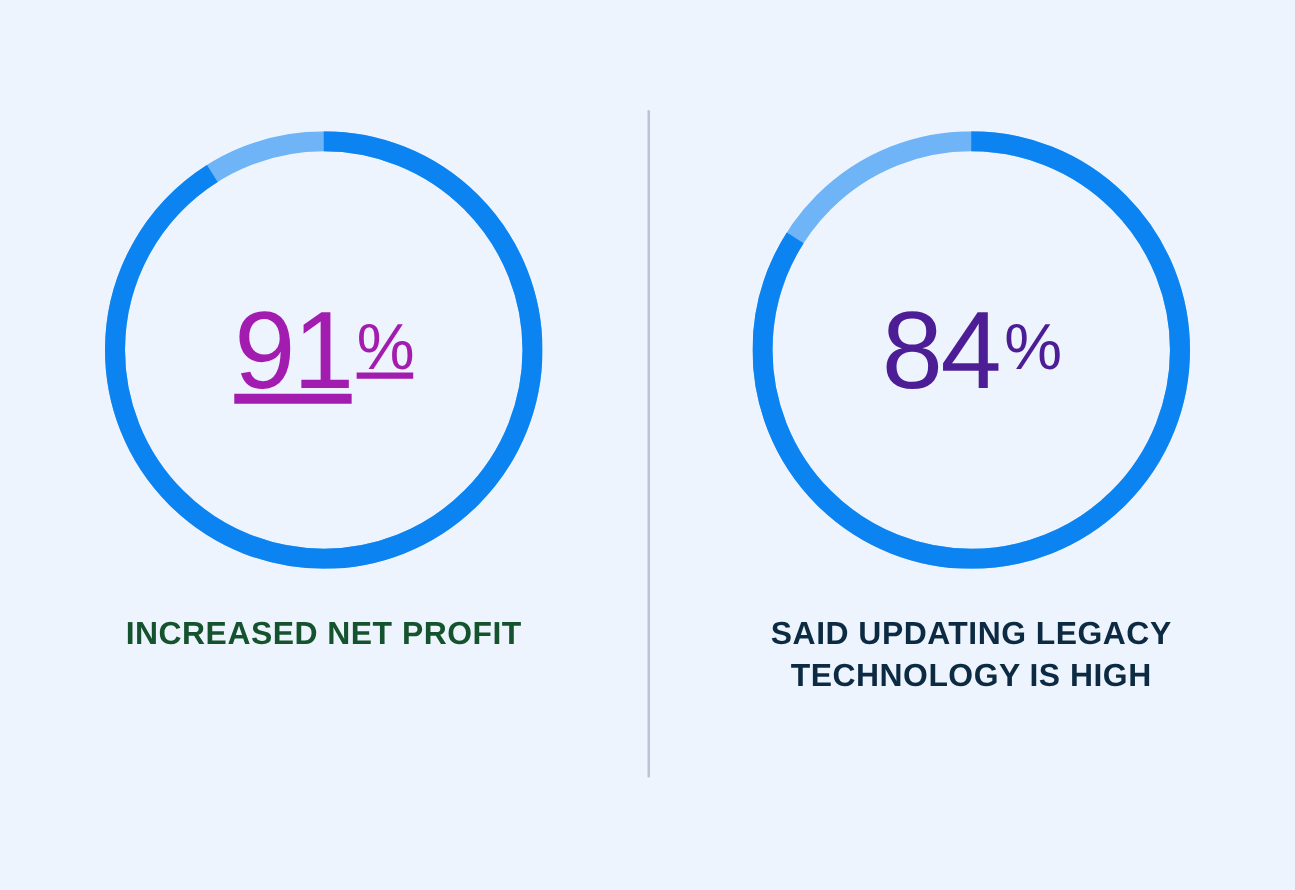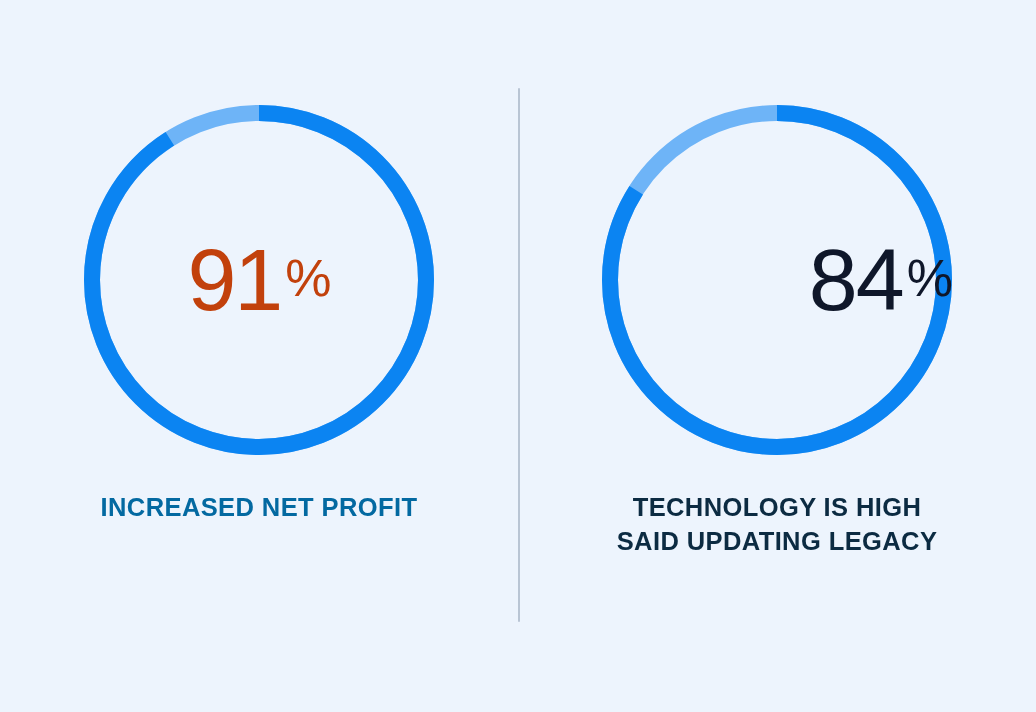--- a/index.html
+++ b/index.html
@@ -109,40 +109,40 @@
 <div class="infographic">
 
   <div class="divider" style="background: rgb(185, 197, 212);"></div>
 
   <div class="stat-panel">
     <div class="gauge-wrap">
       <svg class="gauge-svg" viewBox="0 0 350 350">
         <circle cx="175" cy="175" r="167" fill="none" stroke="#6eb4f7" stroke-width="16"></circle>
         <circle class="arc-fill" cx="175" cy="175" r="167" fill="none" stroke="#0b84f2" stroke-width="16" stroke-dasharray="954.8556711320819 94.43627516690913" transform="rotate(-90 175 175)"></circle>
       </svg>
-      <div class="gauge-value" style="color: #c2410c;">
+      <div class="gauge-value" style="color: #a21caf; text-decoration: underline;">
         <span class="gauge-number">91</span>
         <span class="gauge-percent">%</span>
       </div>
     </div>
-    <div class="caption" style="color: #0369a1; text-align: center;">
+    <div class="caption" style="color: #14532d; text-align: center;">
       <span class="caption-line">INCREASED NET PROFIT</span>
     </div>
   </div>
 
   <div class="stat-panel">
     <div class="gauge-wrap">
       <svg class="gauge-svg" viewBox="0 0 350 350">
         <circle cx="175" cy="175" r="167" fill="none" stroke="#6eb4f7" stroke-width="16"></circle>
         <circle class="arc-fill" cx="175" cy="175" r="167" fill="none" stroke="#0b84f2" stroke-width="16" stroke-dasharray="881.4052348911524 167.88671140783856" transform="rotate(-90 175 175)"></circle>
       </svg>
-      <div class="gauge-value" style="color: #0f172a; justify-content: flex-end;">
+      <div class="gauge-value" style="color: #4c1d95;">
         <span class="gauge-number">84</span>
         <span class="gauge-percent">%</span>
       </div>
     </div>
     <div class="caption" style="color: rgb(12, 43, 66);">
+      <span class="caption-line">SAID UPDATING LEGACY</span>
       <span class="caption-line">TECHNOLOGY IS HIGH</span>
-      <span class="caption-line">SAID UPDATING LEGACY</span>
     </div>
   </div>
 
 </div>
 
 </body></html>

